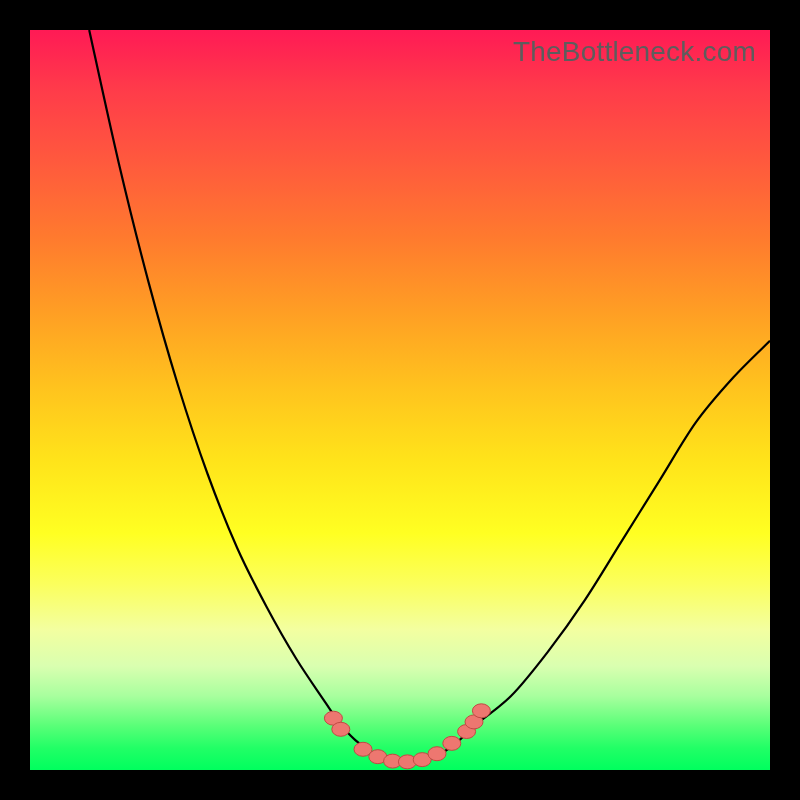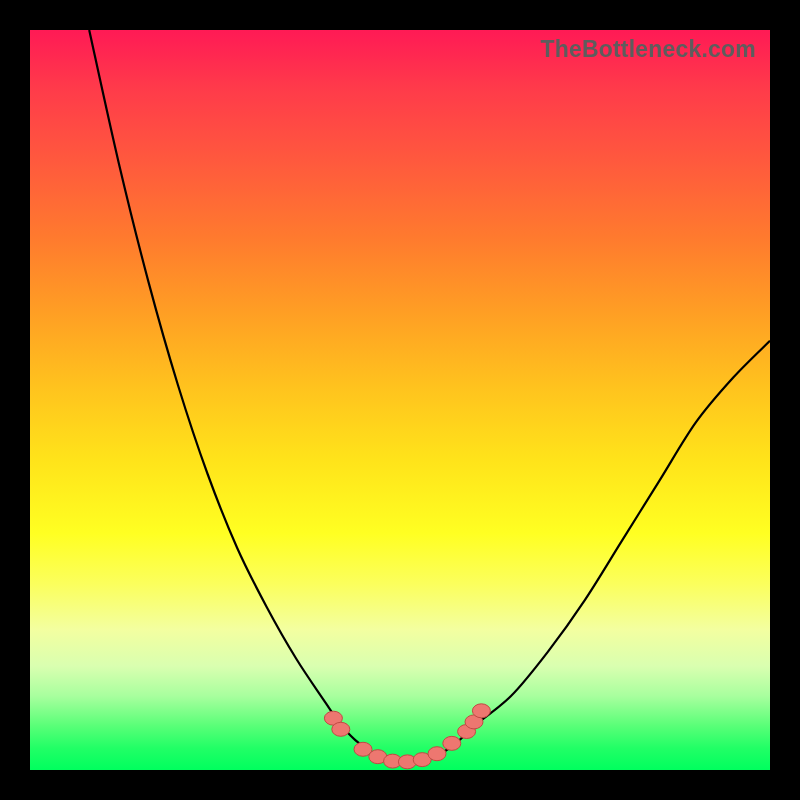--- a/index.html
+++ b/index.html
@@ -39,22 +39,22 @@
       #5aff78 94%,
       #22ff66 97%,
       #00ff5e 100%
     );
   }
   .watermark {
     position: absolute;
     top: 6px;
     right: 14px;
     color: #5d5d5d;
-    font-size: 23px;
-    font-weight: 700;
+    font-size: 28px;
+    font-weight: 400;
     letter-spacing: 0.2px;
     z-index: 5;
   }
   svg.curve {
     position: absolute;
     left: 0;
     top: 0;
     width: 740px;
     height: 740px;
     z-index: 3;

